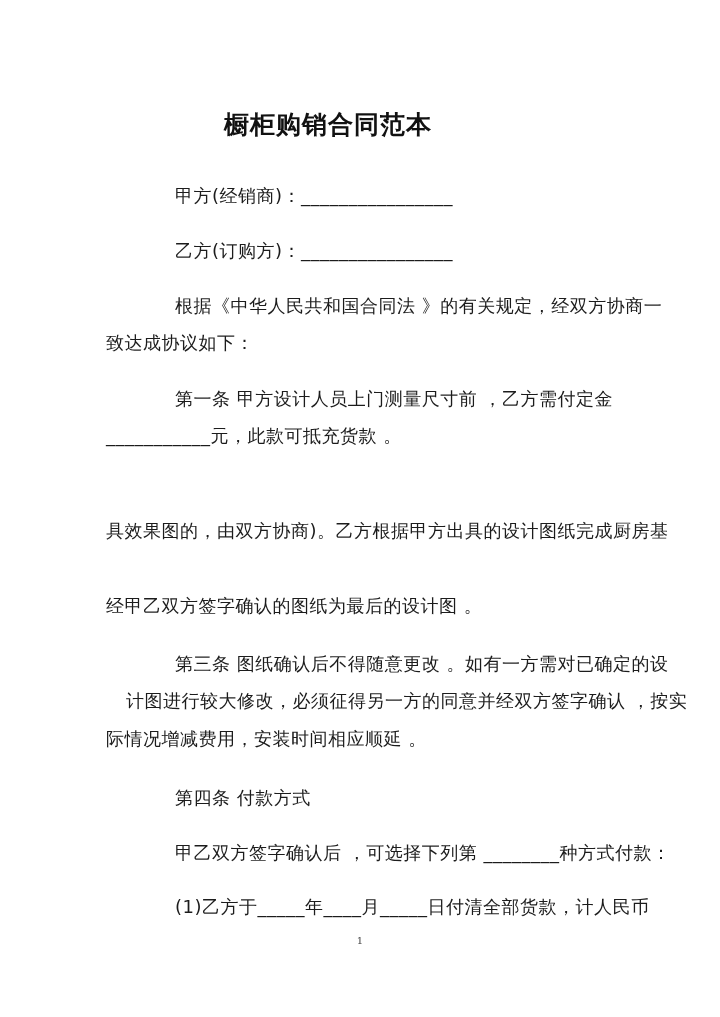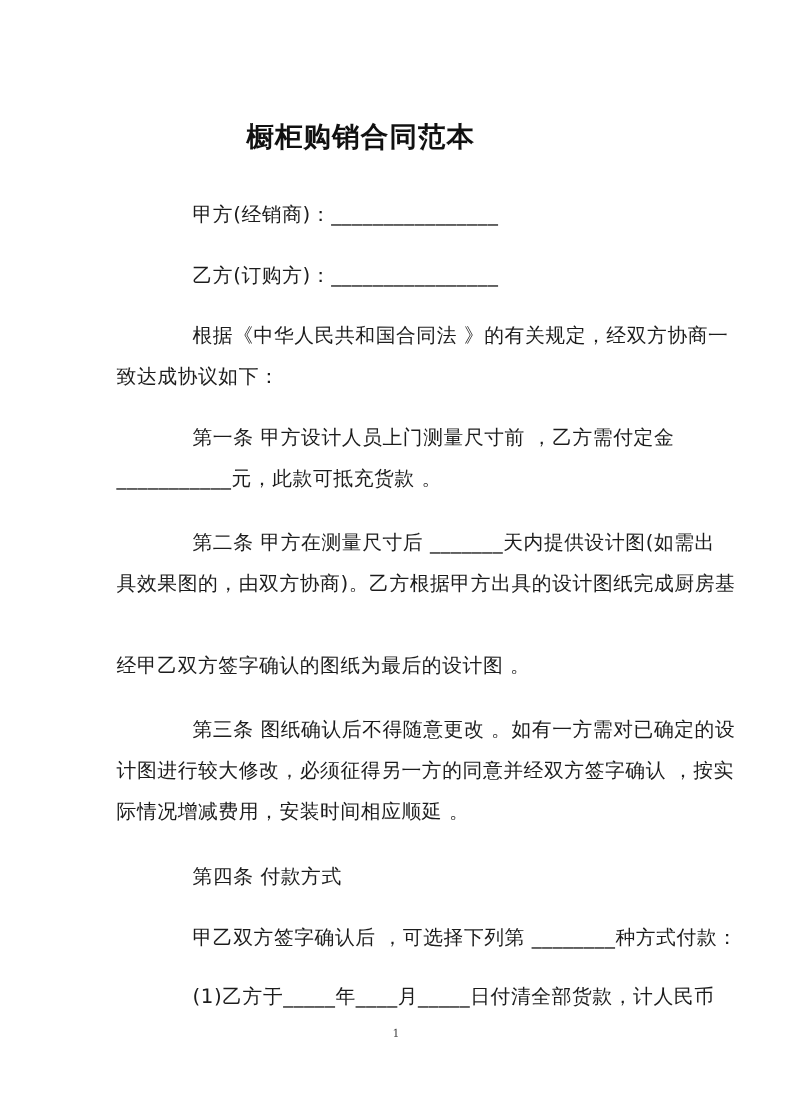--- a/index.html
+++ b/index.html
@@ -63,26 +63,25 @@
 
   <div class="line indent" style="top:186px;">甲方(经销商)：________________</div>
   <div class="line indent" style="top:241px;">乙方(订购方)：________________</div>
 
   <div class="line indent" style="top:296px;">根据《中华人民共和国合同法 》的有关规定，经双方协商一</div>
   <div class="line flush" style="top:333px;">致达成协议如下：</div>
 
   <div class="line indent" style="top:389px;">第一条  甲方设计人员上门测量尺寸前 ，乙方需付定金</div>
   <div class="line flush" style="top:426px;">___________元，此款可抵充货款 。</div>
 
-  <div class="line indent" style="top:484px;">第二条  甲方在测量尺寸后 _______天内提供设计图(如需出</div>
   <div class="line flush" style="top:521px;text-align:center;">具效果图的，由双方协商)。乙方根据甲方出具的设计图纸完成厨房基</div>
   <div class="line flush" style="top:596px;">经甲乙双方签字确认的图纸为最后的设计图  。</div>
 
   <div class="line indent" style="top:654px;">第三条  图纸确认后不得随意更改 。如有一方需对已确定的设</div>
-  <div class="line flush" style="top:691px;">计图进行较大修改，必须征得另一方的同意并经双方签字确认 ，按实</div>
+  <div class="line flush" style="top:691px;margin-left:20px;">计图进行较大修改，必须征得另一方的同意并经双方签字确认 ，按实</div>
   <div class="line flush" style="top:729px;">际情况增减费用，安装时间相应顺延 。</div>
 
   <div class="line indent" style="top:788px;">第四条  付款方式</div>
   <div class="line indent" style="top:843px;">甲乙双方签字确认后 ，可选择下列第 ________种方式付款：</div>
   <div class="line indent" style="top:897px;">(1)乙方于_____年____月_____日付清全部货款，计人民币</div>
 
   <div class="page-number">1</div>
 
 </div>
 

